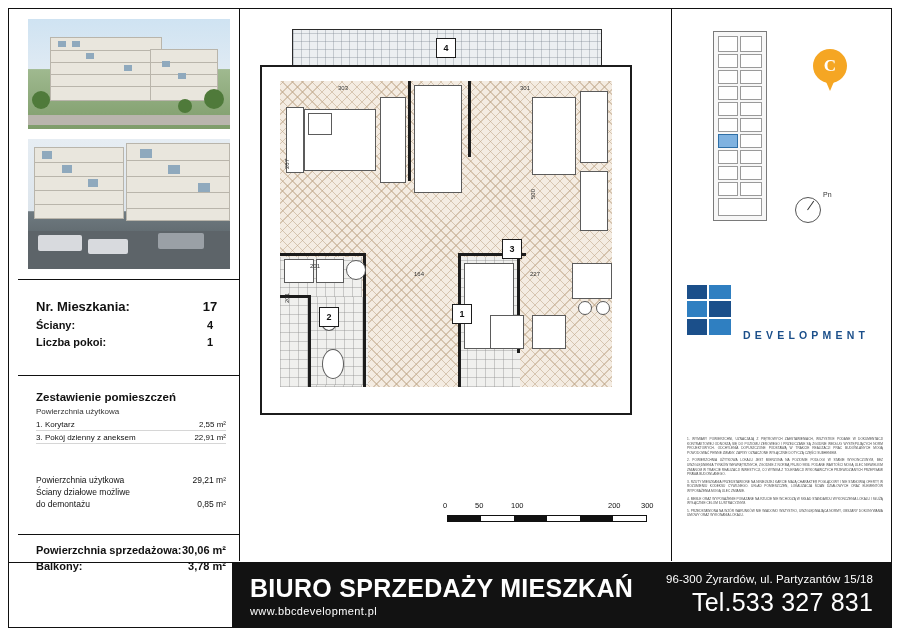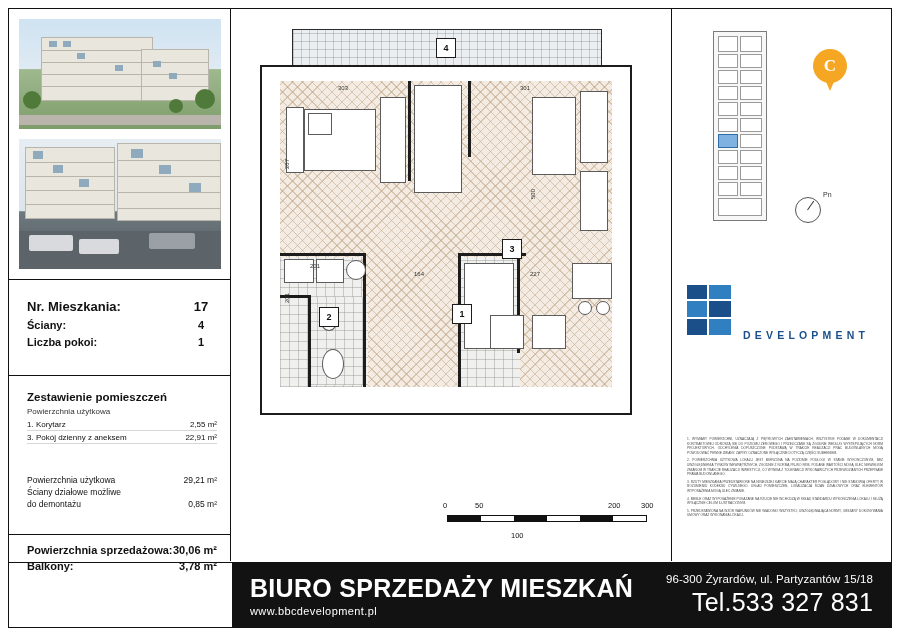--- a/index.html
+++ b/index.html
@@ -26,21 +26,21 @@
     top: 8px;
     width: 884px;
     height: 620px;
     border: 1px solid #111;
     box-sizing: border-box;
   }
 
   
   .left-col {
     position: absolute;
-    left: 9px;
+    left: 18px;
     top: 9px;
     width: 222px;
     height: 552px;
     box-sizing: border-box;
     border-right: 1px solid #111;
   }
   .render-top {
     position: absolute;
     left: 10px;
     top: 10px;
@@ -691,21 +691,21 @@
         <div class="roomnum" style="left:240px; top:172px;">3</div>
         <div class="roomnum" style="left:57px; top:240px;">2</div>
         <div class="roomnum" style="left:190px; top:237px;">1</div>
       </div>
     </div>
 
     <div class="scalebar">
       <div class="sb-lbls">
         <div class="sb-lbl" style="left:2px;">0</div>
         <div class="sb-lbl" style="left:34px;">50</div>
-        <div class="sb-lbl" style="left:70px;margin-top:30px;">100</div>
+        <div class="sb-lbl" style="left:70px;">100</div>
         <div class="sb-lbl" style="left:124px;padding-left:43px;">200</div>
         <div class="sb-lbl" style="left:200px;">300</div>
       </div>
       <div class="sb-bar">
         <div class="sb-seg dark"></div>
         <div class="sb-seg light"></div>
         <div class="sb-seg dark"></div>
         <div class="sb-seg light"></div>
         <div class="sb-seg dark"></div>
         <div class="sb-seg light"></div>

